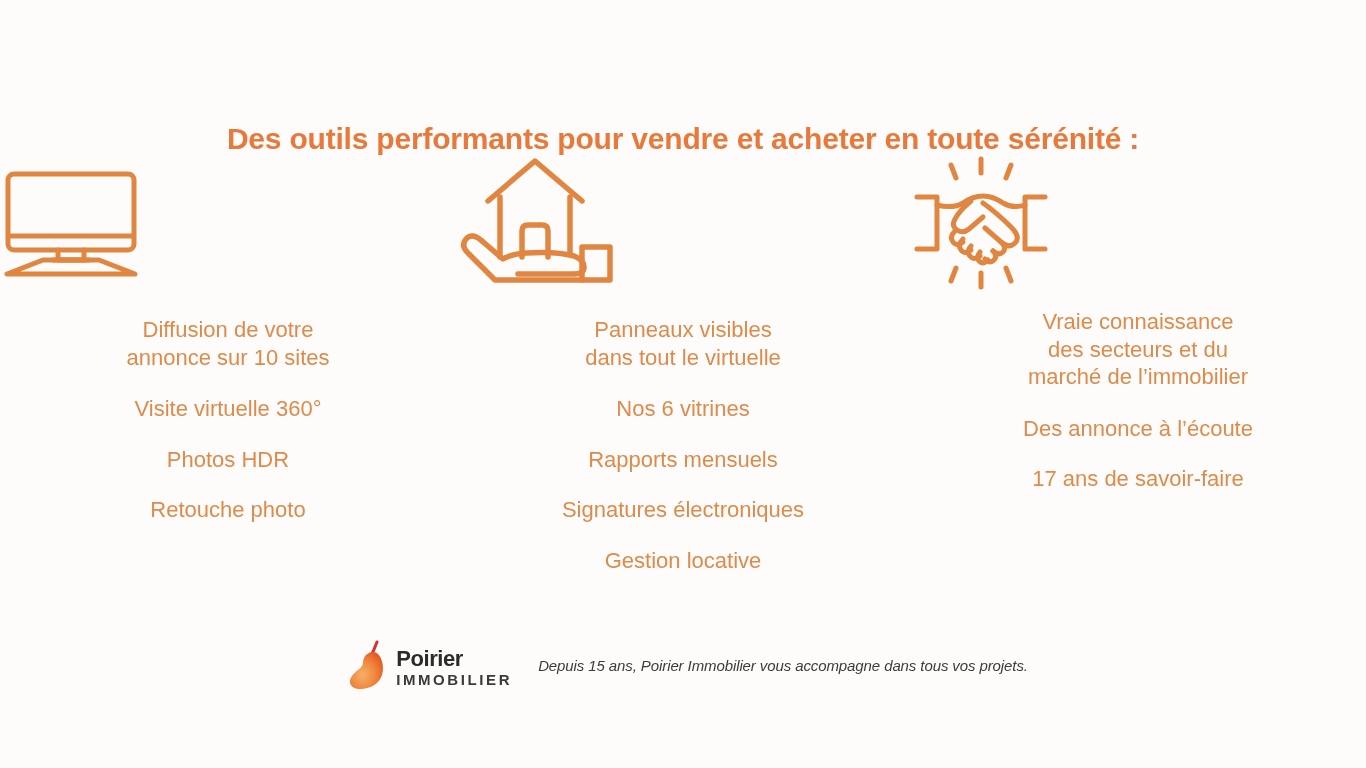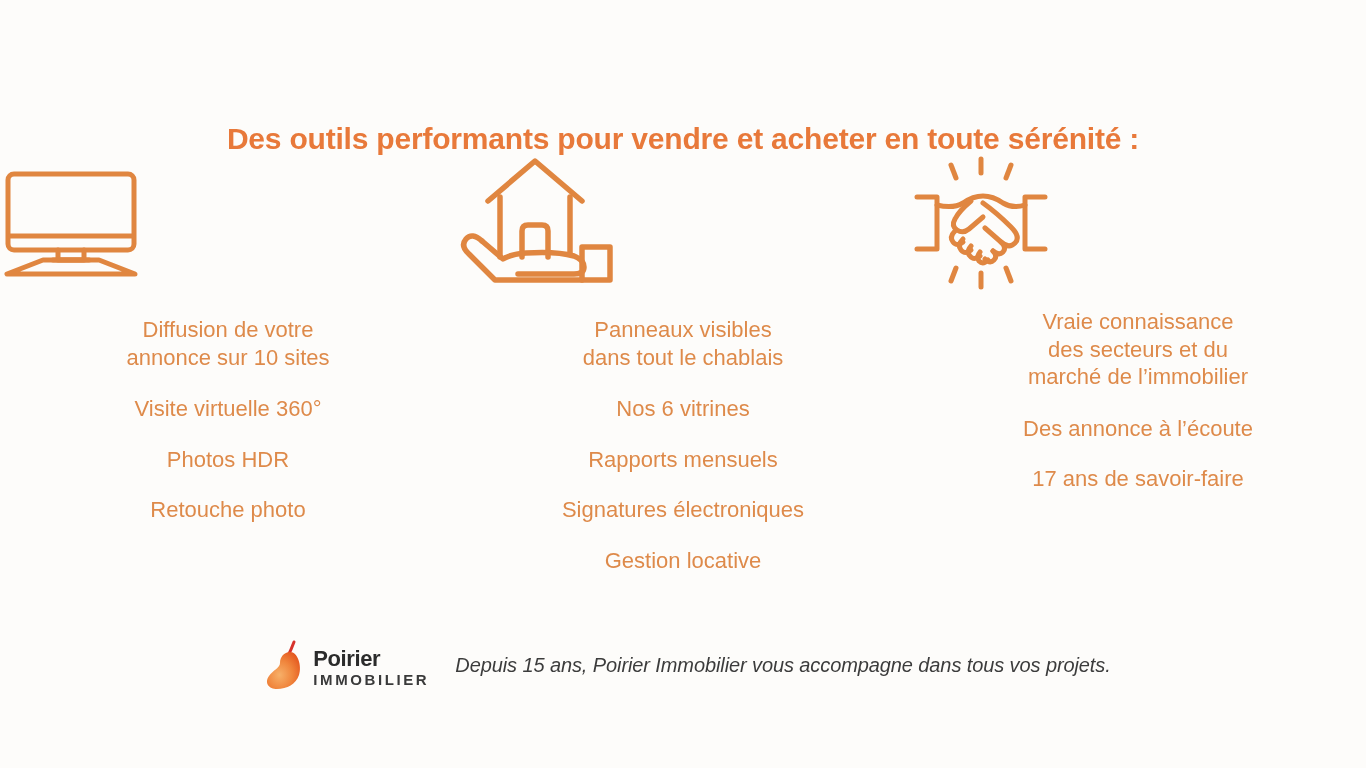--- a/index.html
+++ b/index.html
@@ -43,21 +43,21 @@
   .footer {
     position:absolute; left:0; top:640px; width:1366px;
     display:flex; align-items:center; justify-content:center; gap:26px;padding-left:8px;
   }
   .logo { display:flex; align-items:flex-end; gap:4px; }
   .pear-svg { display:block; }
   .logo-text { display:flex; flex-direction:column; justify-content:flex-end; padding-bottom:3px; }
   .logo-name { font-size:22px; font-weight:bold; color:#2B2B2B; line-height:1; letter-spacing:-0.4px; }
   .logo-sub { font-size:15px; font-weight:bold; color:#3A3A3A; letter-spacing:2.6px; line-height:1; margin-top:2px; }
 
-  .tagline { font-size:20px; font-style:italic; color:#3C3C3C; letter-spacing:-0.1px; }
+  .tagline { font-size:15px; font-style:italic; color:#3C3C3C; letter-spacing:-0.1px; }
 </style>
 </head>
 <body>
 
 <div class="page">
 
   <div class="headline">Des outils performants pour vendre et acheter en toute sérénité :</div>
 
   <div class="columns">
 
@@ -87,21 +87,21 @@
           <line x1="44" y1="44" x2="44" y2="104"></line>
           <line x1="114" y1="44" x2="114" y2="100"></line>
           <path d="M66 104 L66 78 Q66 72 72 72 L86 72 Q92 72 92 78 L92 104"></path>
           <path d="M26 88 Q16 79 10 86 Q4 93 13 101 L39 127 L126 127"></path>
           <path d="M26 88 L47 106 Q55 101 70 100 Q100 98 118 103 Q128 107 128 114 Q128 121 118 121 L62 121"></path>
           <rect x="126" y="94" width="28" height="33"></rect>
         </svg>
       </div>
       <div class="items">
         <div class="item lead">Panneaux visibles
-dans tout le chablais</div>
+dans tout le virtuelle</div>
         <div class="item">Nos 6 vitrines</div>
         <div class="item">Rapports mensuels</div>
         <div class="item">Signatures électroniques</div>
         <div class="item">Gestion locative</div>
       </div>
     </div>
 
     <div class="col col-3">
       <div class="icon-wrap">
         <svg width="140" height="140" viewBox="0 0 140 140" fill="none" stroke="#E08640" stroke-width="5" stroke-linecap="round" stroke-linejoin="round">

